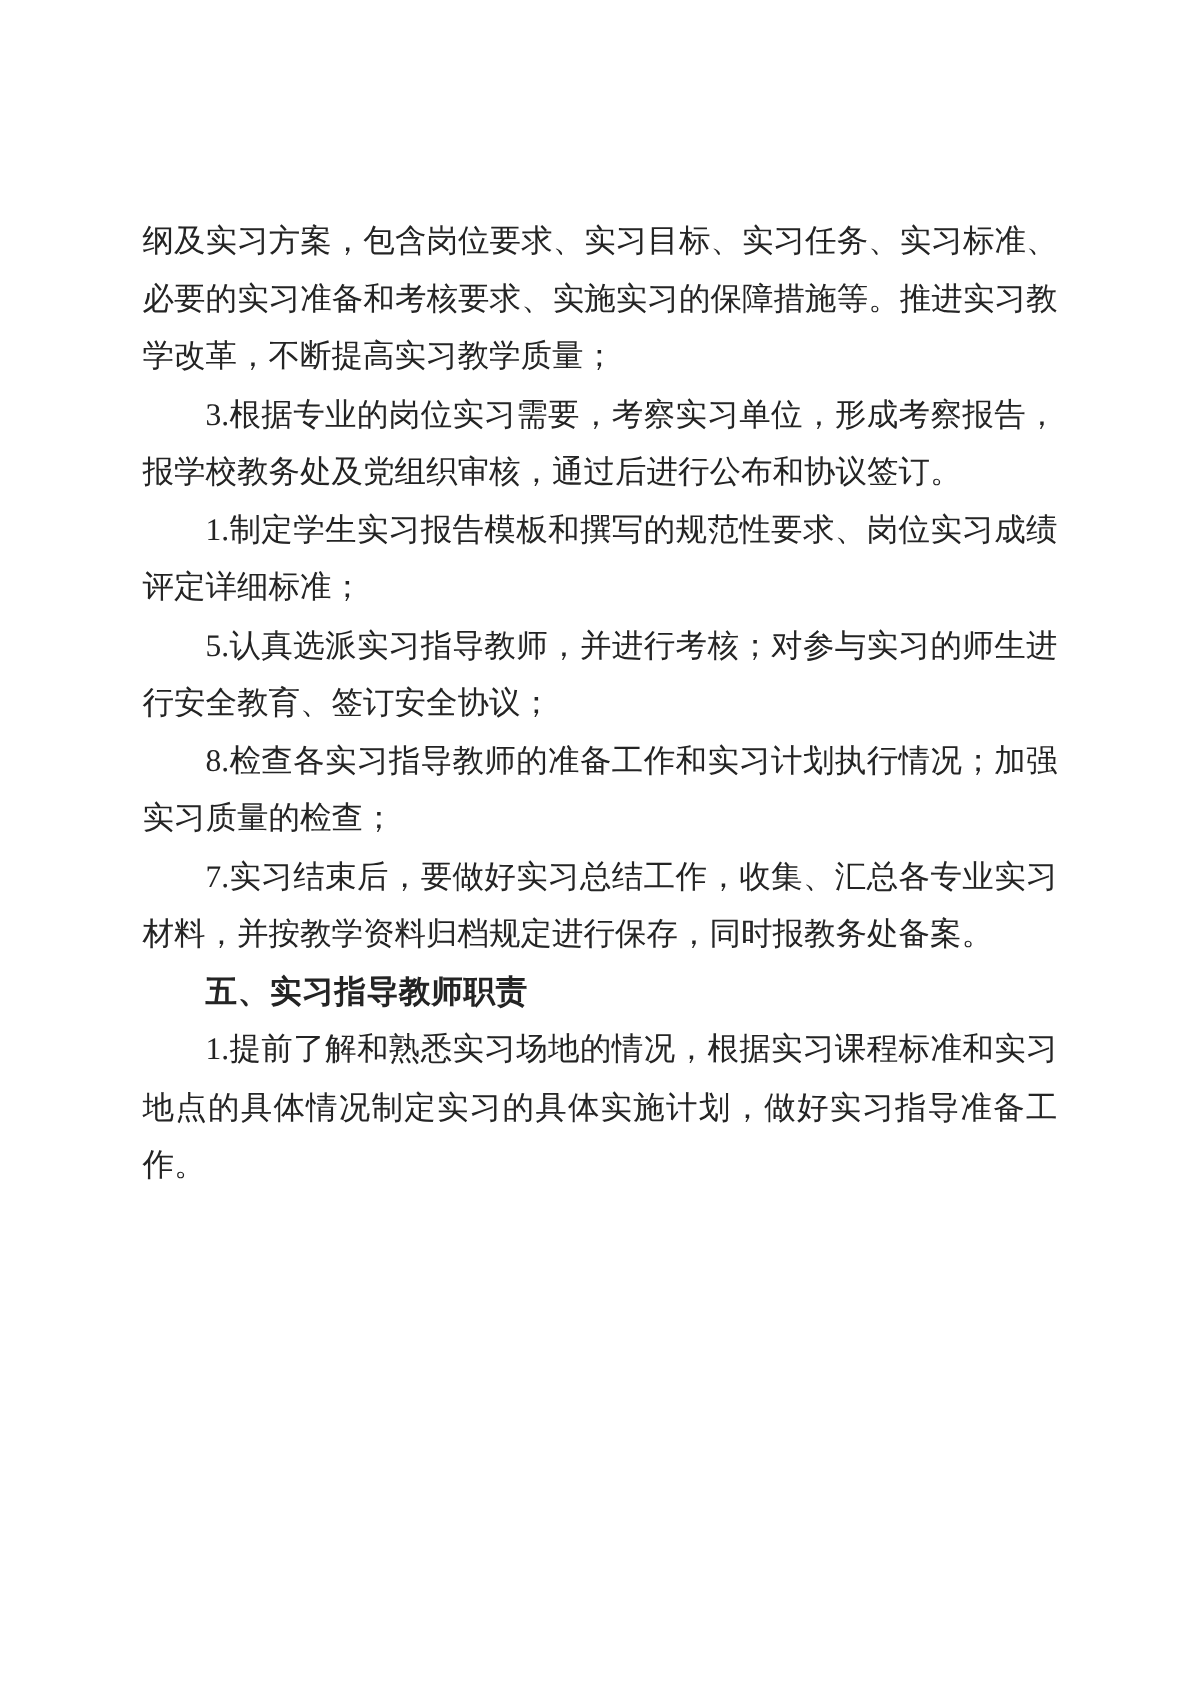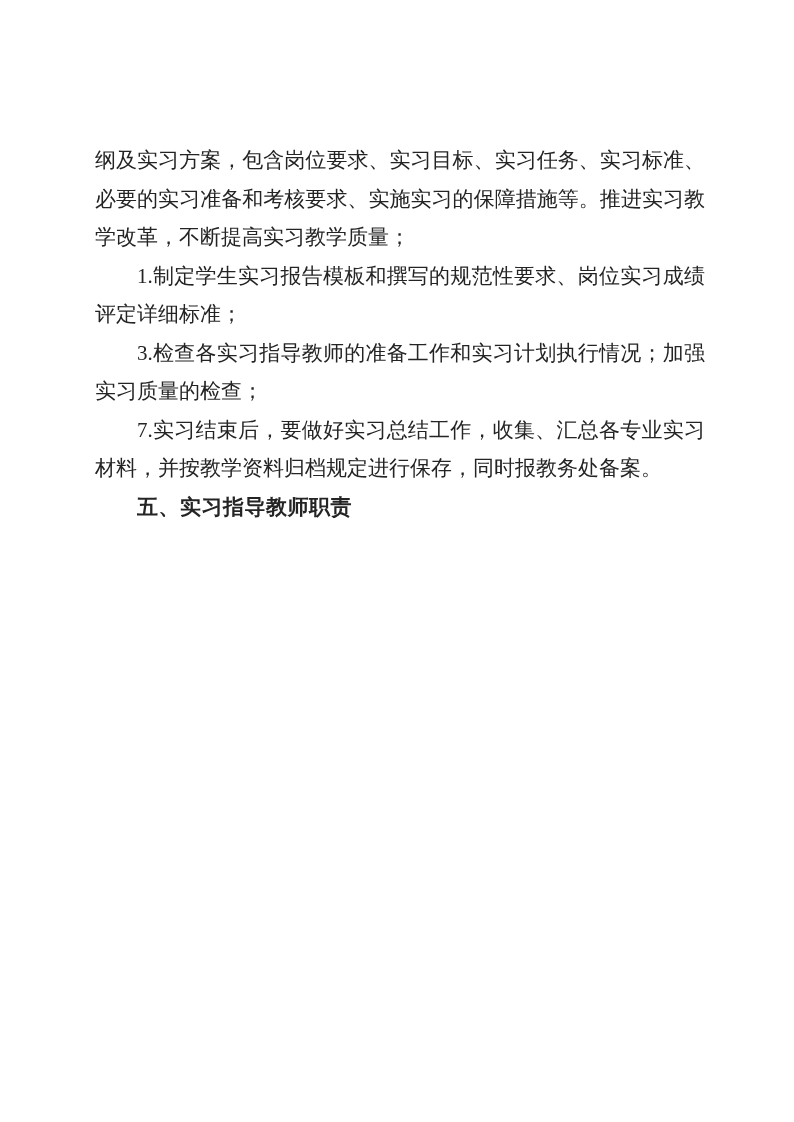--- a/index.html
+++ b/index.html
@@ -43,18 +43,21 @@
     font-size: 21px;
     letter-spacing: 0.5px;
   }
 </style>
 </head>
 <body>
 
 <main class="page">
   <div class="text-block" id="paragraph-container">
       <p class="para-noindent">纲及实习方案，包含岗位要求、实习目标、实习任务、实习标准、必要的实习准备和考核要求、实施实习的保障措施等。推进实习教学改革，不断提高实习教学质量；</p>
+      <p class="para-body">3.根据专业的岗位实习需要，考察实习单位，形成考察报告，报学校教务处及党组织审核，通过后进行公布和协议签订。</p>
       <p class="para-body">1.制定学生实习报告模板和撰写的规范性要求、岗位实习成绩评定详细标准；</p>
-      <p class="para-body">3.检查各实习指导教师的准备工作和实习计划执行情况；加强实习质量的检查；</p>
+      <p class="para-body">5.认真选派实习指导教师，并进行考核；对参与实习的师生进行安全教育、签订安全协议；</p>
+      <p class="para-body">8.检查各实习指导教师的准备工作和实习计划执行情况；加强实习质量的检查；</p>
       <p class="para-body">7.实习结束后，要做好实习总结工作，收集、汇总各专业实习材料，并按教学资料归档规定进行保存，同时报教务处备案。</p>
       <p class="para-heading">五、实习指导教师职责</p>
+      <p class="para-body">1.提前了解和熟悉实习场地的情况，根据实习课程标准和实习地点的具体情况制定实习的具体实施计划，做好实习指导准备工作。</p>
     </div>
 </main>
 
 </body></html>

